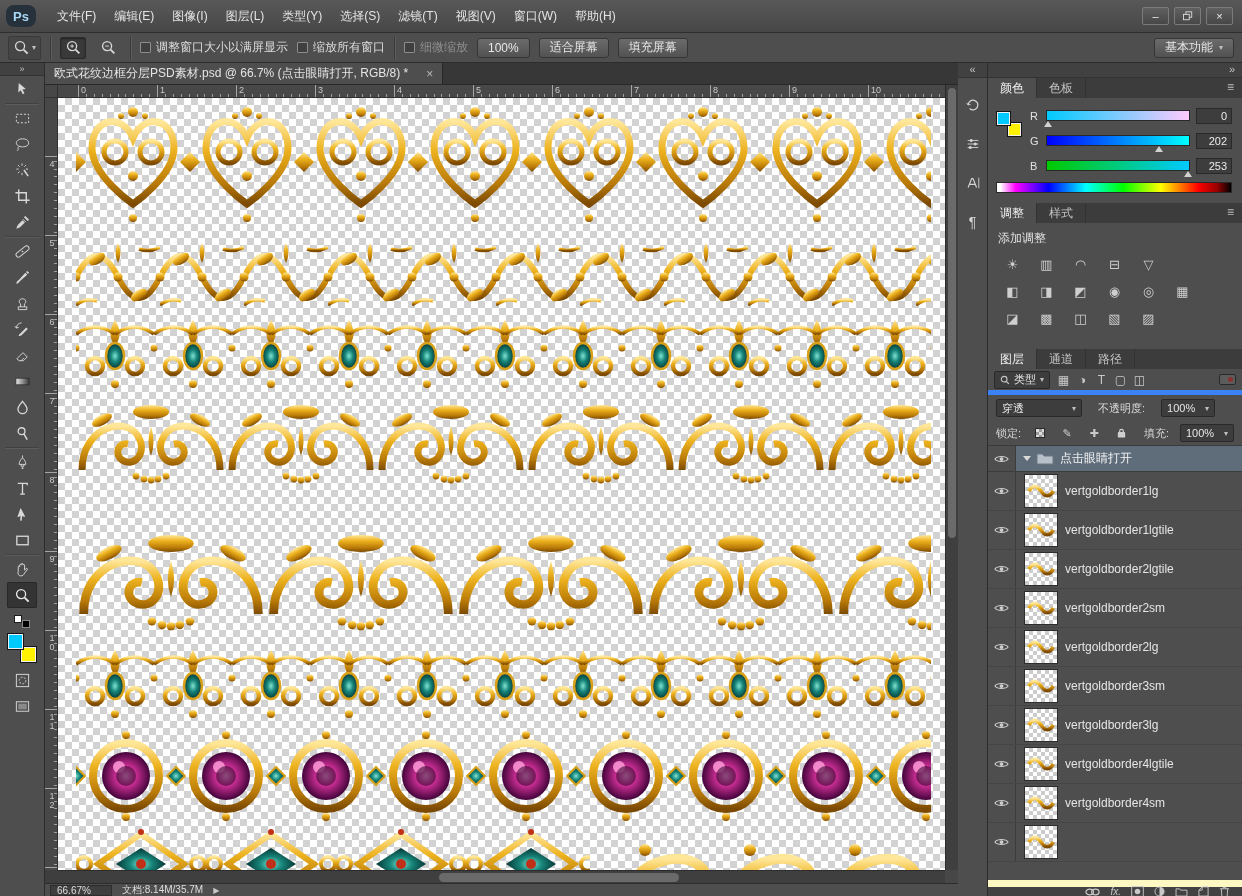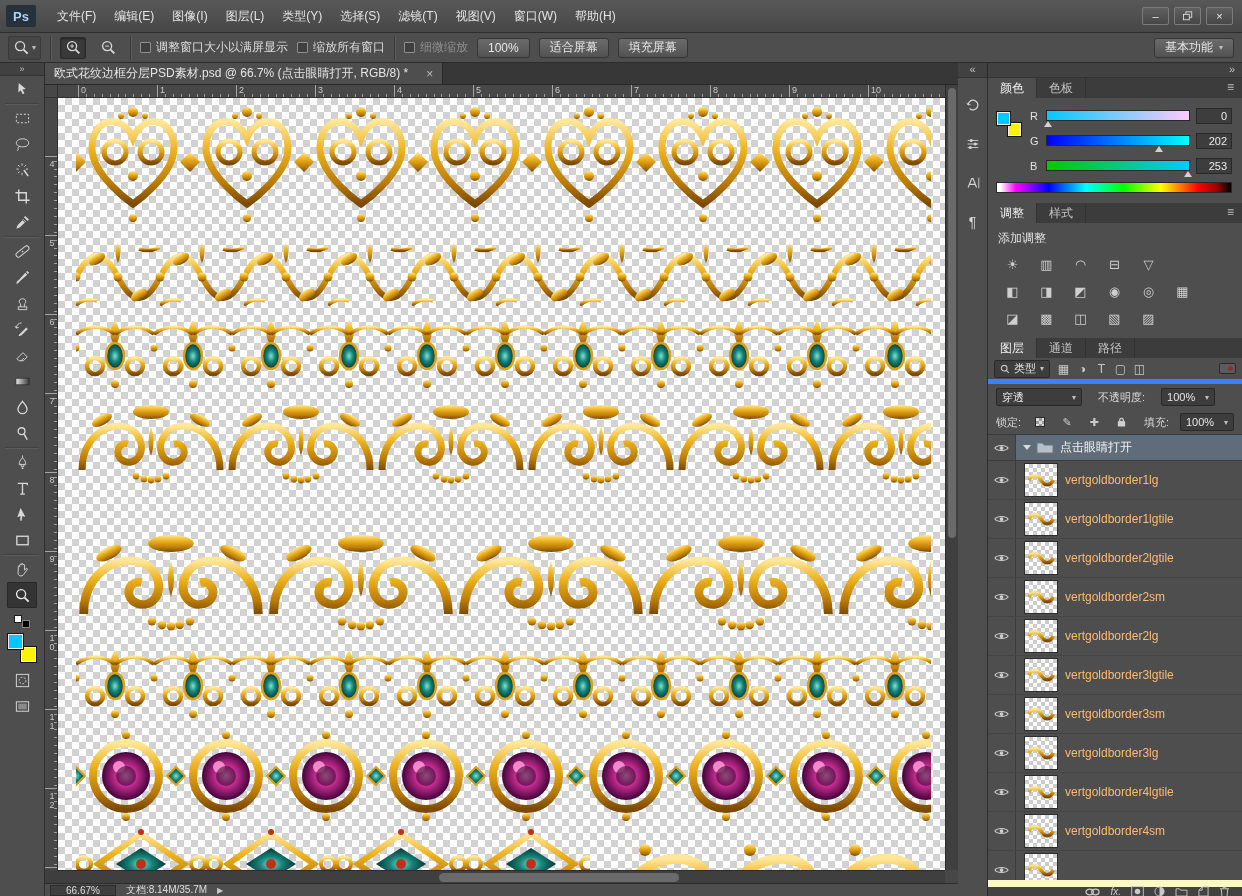--- a/index.html
+++ b/index.html
@@ -2,21 +2,21 @@
 <html><head>
 <meta charset="utf-8">
 <style>
   *{box-sizing:border-box;margin:0;padding:0}
   html,body{width:1242px;height:896px;overflow:hidden}
   body{background:#4e4e4e;font-family:"Liberation Sans","DejaVu Sans",sans-serif;font-size:12px;color:#dcdcdc;cursor:default;position:relative}
   svg{display:block}
 
   
   .menubar{height:33px;display:flex;align-items:center;background:linear-gradient(#585858,#474747);border-bottom:1px solid #2e2e2e;padding-left:6px}
-  .pslogo{width:30px;height:22px;background:#26313c;color:#a6d8f5;font-weight:bold;font-size:13px;display:flex;align-items:center;justify-content:center;border-radius:2px;margin-right:12px}
+  .pslogo{width:30px;height:22px;background:#26313c;color:#a6d8f5;font-weight:bold;font-size:13px;display:flex;align-items:center;justify-content:center;border-radius:8px;margin-right:12px}
   .mi{padding:0 9px;line-height:32px;color:#e4e4e4}
   .winctrl{margin-left:auto;display:flex;gap:5px;padding-right:9px}
   .wbtn{width:27px;height:18px;border:1px solid #7b7b7b;border-radius:2px;background:linear-gradient(#606060,#474747);display:flex;align-items:center;justify-content:center;font-size:11px;color:#eee}
 
   
   .optbar{height:30px;display:flex;align-items:center;background:#4e4e4e;border-bottom:1px solid #2c2c2c;padding:0 8px;gap:9px}
   .toolpreset{display:flex;align-items:center;gap:2px;height:24px;padding:0 4px;border:1px solid #3a3a3a;border-radius:2px;background:#464646}
   .caret{font-size:8px;color:#bfbfbf}
   .vsep{width:1px;height:22px;background:#393939;box-shadow:1px 0 0 #5e5e5e}
   .zbtn{width:26px;height:22px;display:flex;align-items:center;justify-content:center;border-radius:2px;border:1px solid transparent}
@@ -63,21 +63,21 @@
     background-image:linear-gradient(45deg,#d2d2d2 25%,transparent 25%,transparent 75%,#d2d2d2 75%),linear-gradient(45deg,#d2d2d2 25%,transparent 25%,transparent 75%,#d2d2d2 75%);
     background-size:14px 14px;background-position:0 0,7px 7px}
   .orn{position:absolute;left:18px;width:855px}
 
   .vscroll{position:absolute;left:900px;top:22px;width:13px;height:785px;background:#3f3f3f;border-left:1px solid #2c2c2c}
   .vthumb{position:absolute;left:2px;right:2px;top:3px;height:450px;background:#6a6a6a;border-radius:5px}
   .hscroll{position:absolute;left:13px;top:807px;width:887px;height:13px;background:#3f3f3f;border-top:1px solid #2c2c2c}
   .hthumb{position:absolute;top:2px;height:9px;left:43%;width:27%;background:#6a6a6a;border-radius:5px}
   .scorner{position:absolute;left:900px;top:807px;width:13px;height:13px;background:#474747}
   .statusbar{position:absolute;left:0;top:820px;width:913px;height:13px;background:#4e4e4e;border-top:1px solid #2c2c2c;display:flex;align-items:center;gap:10px;padding-left:5px;font-size:10px;color:#dedede}
-  .zoombox{background:#3e3e3e;border:1px solid #2c2c2c;padding:0 15px;min-width:62px;height:11px;line-height:10px}
+  .zoombox{background:#3e3e3e;border:1px solid #2c2c2c;padding:0 6px;min-width:62px;height:11px;line-height:10px}
   .statarrow{font-size:8px;color:#c8c8c8}
 
   
   .iconstrip{position:absolute;left:958px;top:0;bottom:0;width:30px;background:#4e4e4e;border-right:1px solid #2c2c2c;display:flex;flex-direction:column;align-items:center}
   .is-head{height:15px;width:100%;background:#414141;border-bottom:1px solid #333;color:#c3c3c3;font-size:11px;text-align:center;line-height:13px}
   .is-btn{width:24px;height:24px;margin-top:15px;display:flex;align-items:center;justify-content:center;color:#d5d5d5;font-size:14px}
 
   
   .dock{position:absolute;left:988px;top:0;bottom:0;width:254px;background:#3e3e3e;display:flex;flex-direction:column}
   .dock-top{height:15px;background:#414141;border-bottom:1px solid #333;color:#c3c3c3;font-size:11px;text-align:right;padding-right:7px;line-height:13px}
@@ -98,21 +98,21 @@
   .tr-r{background:linear-gradient(90deg,rgb(0,202,253),rgb(255,202,253))}
   .tr-g{background:linear-gradient(90deg,rgb(0,0,253),rgb(0,255,253))}
   .tr-b{background:linear-gradient(90deg,rgb(0,202,0),rgb(0,202,255))}
   .cthumb{position:absolute;bottom:-7px;width:0;height:0;border-left:4px solid transparent;border-right:4px solid transparent;border-bottom:6px solid #d2d2d2;margin-left:-4px}
   .ch-r{left:1%}.ch-g{left:79%}.ch-b{left:99%}
   .cval{width:36px;height:16px;background:#3d3d3d;border:1px solid #292929;font-size:11px;text-align:right;padding:0 4px;line-height:15px;color:#eaeaea;flex:none}
   .spec{height:11px;margin:4px 10px 10px 8px;border:1px solid #292929;
     background:linear-gradient(90deg,#fff 0%,#fff 1.5%,#f0f 8%,#00f 22%,#0ff 38%,#0f0 54%,#ff0 70%,#f00 86%,#900 94%,#000 100%)}
 
   
-  .abody{padding:7px 10px 3px}
+  .abody{padding:7px 10px 14px}
   .ahead{font-size:12px;color:#e2e2e2;margin-bottom:7px}
   .arow{display:flex;gap:5px;margin-bottom:7px}
   .adj{width:29px;height:20px;display:flex;align-items:center;justify-content:center;color:#cfcfcf;font-size:13px}
 
   
   .panel.layers{flex:1;margin-bottom:0;display:flex;flex-direction:column;min-height:0}
   .lfilter{height:26px;display:flex;align-items:center;gap:4px;padding:0 6px;border-bottom:5px solid #3b82f6}
   .kindbox{display:flex;align-items:center;gap:4px;background:#3d3d3d;border:1px solid #292929;border-radius:2px;height:18px;padding:0 5px;font-size:11px;color:#e6e6e6}
   .fico{width:19px;height:18px;display:flex;align-items:center;justify-content:center;color:#c9c9c9;font-size:12px}
   .ftoggle{margin-left:auto;width:17px;height:11px;border:1px solid #292929;background:#5c5c5c;border-radius:2px;position:relative}
@@ -127,21 +127,21 @@
   .llist{flex:1;min-height:0;overflow:hidden;background:#4e4e4e}
   .grow{height:26px;display:flex;align-items:center;background:#5f6c79;border-bottom:1px solid #3c3c3c}
   .eyecell{width:28px;align-self:stretch;display:flex;align-items:center;justify-content:center;border-right:1px solid #3c3c3c;background:#4e4e4e;flex:none}
   .eye{width:15px;height:10px}
   .disclosure{width:0;height:0;border-left:4px solid transparent;border-right:4px solid transparent;border-top:5px solid #dadada;margin:0 5px 0 7px;flex:none}
   .gname{font-size:12px;color:#f4f4f4;margin-left:6px}
   .lrow{height:39px;display:flex;align-items:center;border-bottom:1px solid #454545}
   .lthumb{width:34px;height:34px;margin:0 7px 0 8px;border:1px solid #2d2d2d;flex:none;background-color:#fff;
     background-image:linear-gradient(45deg,#ccc 25%,transparent 25%,transparent 75%,#ccc 75%),linear-gradient(45deg,#ccc 25%,transparent 25%,transparent 75%,#ccc 75%);
     background-size:8px 8px;background-position:0 0,4px 4px}
-  .lname{font-size:12px;color:#fdba74;white-space:nowrap}
+  .lname{font-size:12px;color:#e5e5e5;white-space:nowrap}
   .lbar{height:16px;background:#424242;border-top:7px solid #fef9c3;display:flex;align-items:center;justify-content:flex-end;gap:10px;padding:0 12px}
   .lbico{color:#c9c9c9;font-size:10px;font-style:italic;display:flex;align-items:center}
 </style>
 </head>
 <body>
 
 <svg width="0" height="0" style="position:absolute" aria-hidden="true">
   <defs>
     <linearGradient id="gGold" x1="0" y1="0" x2="0" y2="1">
       <stop offset="0" stop-color="#ffe79a"></stop>
@@ -802,34 +802,20 @@
                 </svg>
               </span>
               <span class="lthumb">
                 <svg viewBox="0 0 34 34" width="32" height="32">
                   <path d="M4 17q6 -10 13 0t13 0" stroke="url(#gGold)" stroke-width="4" fill="none"></path>
                 </svg>
               </span>
               <span class="lname">vertgoldborder2lg</span>
             </div>
 
-            <div class="lrow">
-              <span class="eyecell">
-                <svg class="eye" viewBox="0 0 16 10">
-                  <path d="M1 5C3.5 1.5 12.5 1.5 15 5C12.5 8.5 3.5 8.5 1 5Z" fill="none" stroke="#cfcfcf" stroke-width="1.2"></path>
-                  <circle cx="8" cy="5" r="2" fill="#cfcfcf"></circle>
-                </svg>
-              </span>
-              <span class="lthumb">
-                <svg viewBox="0 0 34 34" width="32" height="32">
-                  <path d="M4 17q6 -10 13 0t13 0" stroke="url(#gGold)" stroke-width="4" fill="none"></path>
-                </svg>
-              </span>
-              <span class="lname">vertgoldborder3lgtile</span>
-            </div>
 
             <div class="lrow">
               <span class="eyecell">
                 <svg class="eye" viewBox="0 0 16 10">
                   <path d="M1 5C3.5 1.5 12.5 1.5 15 5C12.5 8.5 3.5 8.5 1 5Z" fill="none" stroke="#cfcfcf" stroke-width="1.2"></path>
                   <circle cx="8" cy="5" r="2" fill="#cfcfcf"></circle>
                 </svg>
               </span>
               <span class="lthumb">
                 <svg viewBox="0 0 34 34" width="32" height="32">

